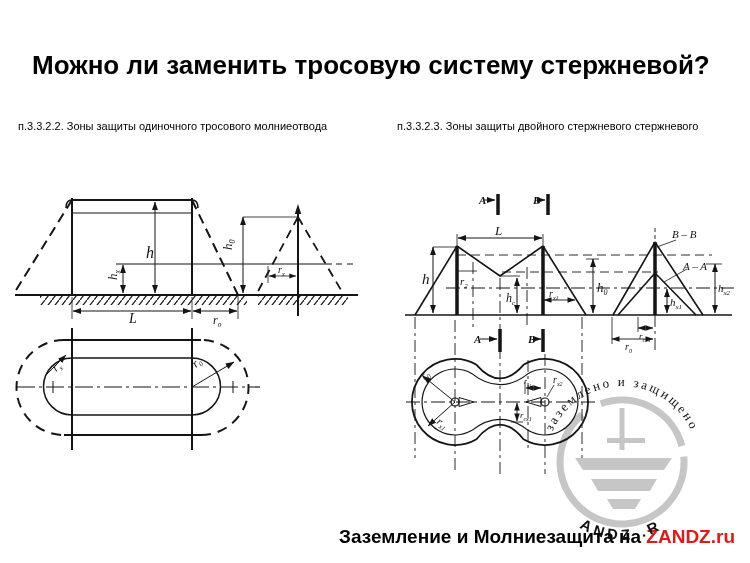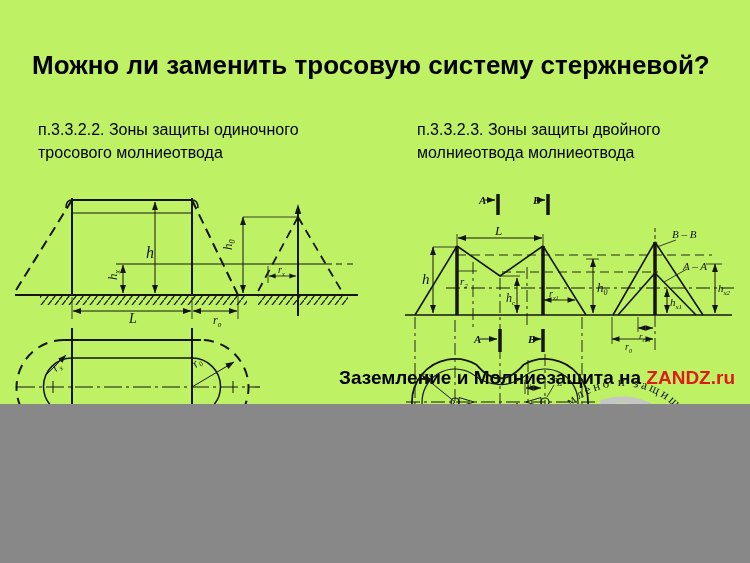--- a/index.html
+++ b/index.html
@@ -1,20 +1,20 @@
 <!DOCTYPE html>
 <html style="--accent: #e01b17;"><head>
 <meta charset="utf-8">
 <style>
   html,body{margin:0;padding:0;background:#888;}
-  .page{position:relative;width:750px;height:404px;background:#bef264;overflow:hidden;
+  .page{position:relative;width:750px;height:563px;background:#ffffff;overflow:hidden;
         font-family:"Liberation Sans",sans-serif;color:#000;}
   .title{position:absolute;left:32px;top:50px;width:700px;font-size:26px;font-weight:bold;
          letter-spacing:0;white-space:nowrap;}
-  .subtitle{position:absolute;top:119px;width:312px;font-size:16px;line-height:1.42;margin-left:20px;}
+  .subtitle{position:absolute;top:119px;width:312px;font-size:11px;line-height:1.42;}
   .subtitle.left{left:18px;}
   .subtitle.right{left:397px;}
   .diagram{position:absolute;z-index:2;}
   #left-svg{left:10px;top:192px;}
   #right-svg{left:400px;top:192px;}
   #watermark{left:540px;top:378px;z-index:1;}
   svg text{font-family:"Liberation Serif",serif;fill:#111;}
   svg .geo{stroke:#151515;fill:none;}
   .footer{position:absolute;right:15px;bottom:15px;font-size:19px;font-weight:bold;white-space:nowrap;}
   .footer .brand{color:var(--accent,#e01b17);}
@@ -23,21 +23,21 @@
   .wm-brand{letter-spacing:4px;font-weight:bold;font-family:"Liberation Sans",sans-serif;}
 </style>
 </head>
 <body>
 
 <div class="page">
 
   <h1 class="title" style="margin:0;">Можно ли заменить тросовую систему стержневой?</h1>
 
   <div class="subtitle left">п.3.3.2.2. Зоны защиты одиночного тросового молниеотвода</div>
-  <div class="subtitle right">п.3.3.2.3. Зоны защиты двойного молниеотвода молниеотвода</div>
+  <div class="subtitle right">п.3.3.2.3. Зоны защиты двойного стержневого стержневого</div>
 
   <svg id="watermark" class="diagram" width="180" height="180" viewBox="0 0 180 180">
     <defs>
       <path id="wmTopArc" d="M19.7,127.6 A76,76 0 1 1 144.3,127.6" fill="none"></path>
       <path id="wmBotArc" d="M37.3,147.9 A78,78 0 0 0 126.7,147.9" fill="none"></path>
     </defs>
     <g>
       <path d="M42.2,36.5 A62,62 0 1 0 143.8,78.6" stroke="#c6c6c6" stroke-width="7" fill="none"></path>
       <path d="M141.9,68 A62,62 0 0 0 60.8,25.7" stroke="#c6c6c6" stroke-width="7" fill="none"></path>
       <g fill="#c6c6c6" stroke="none">

